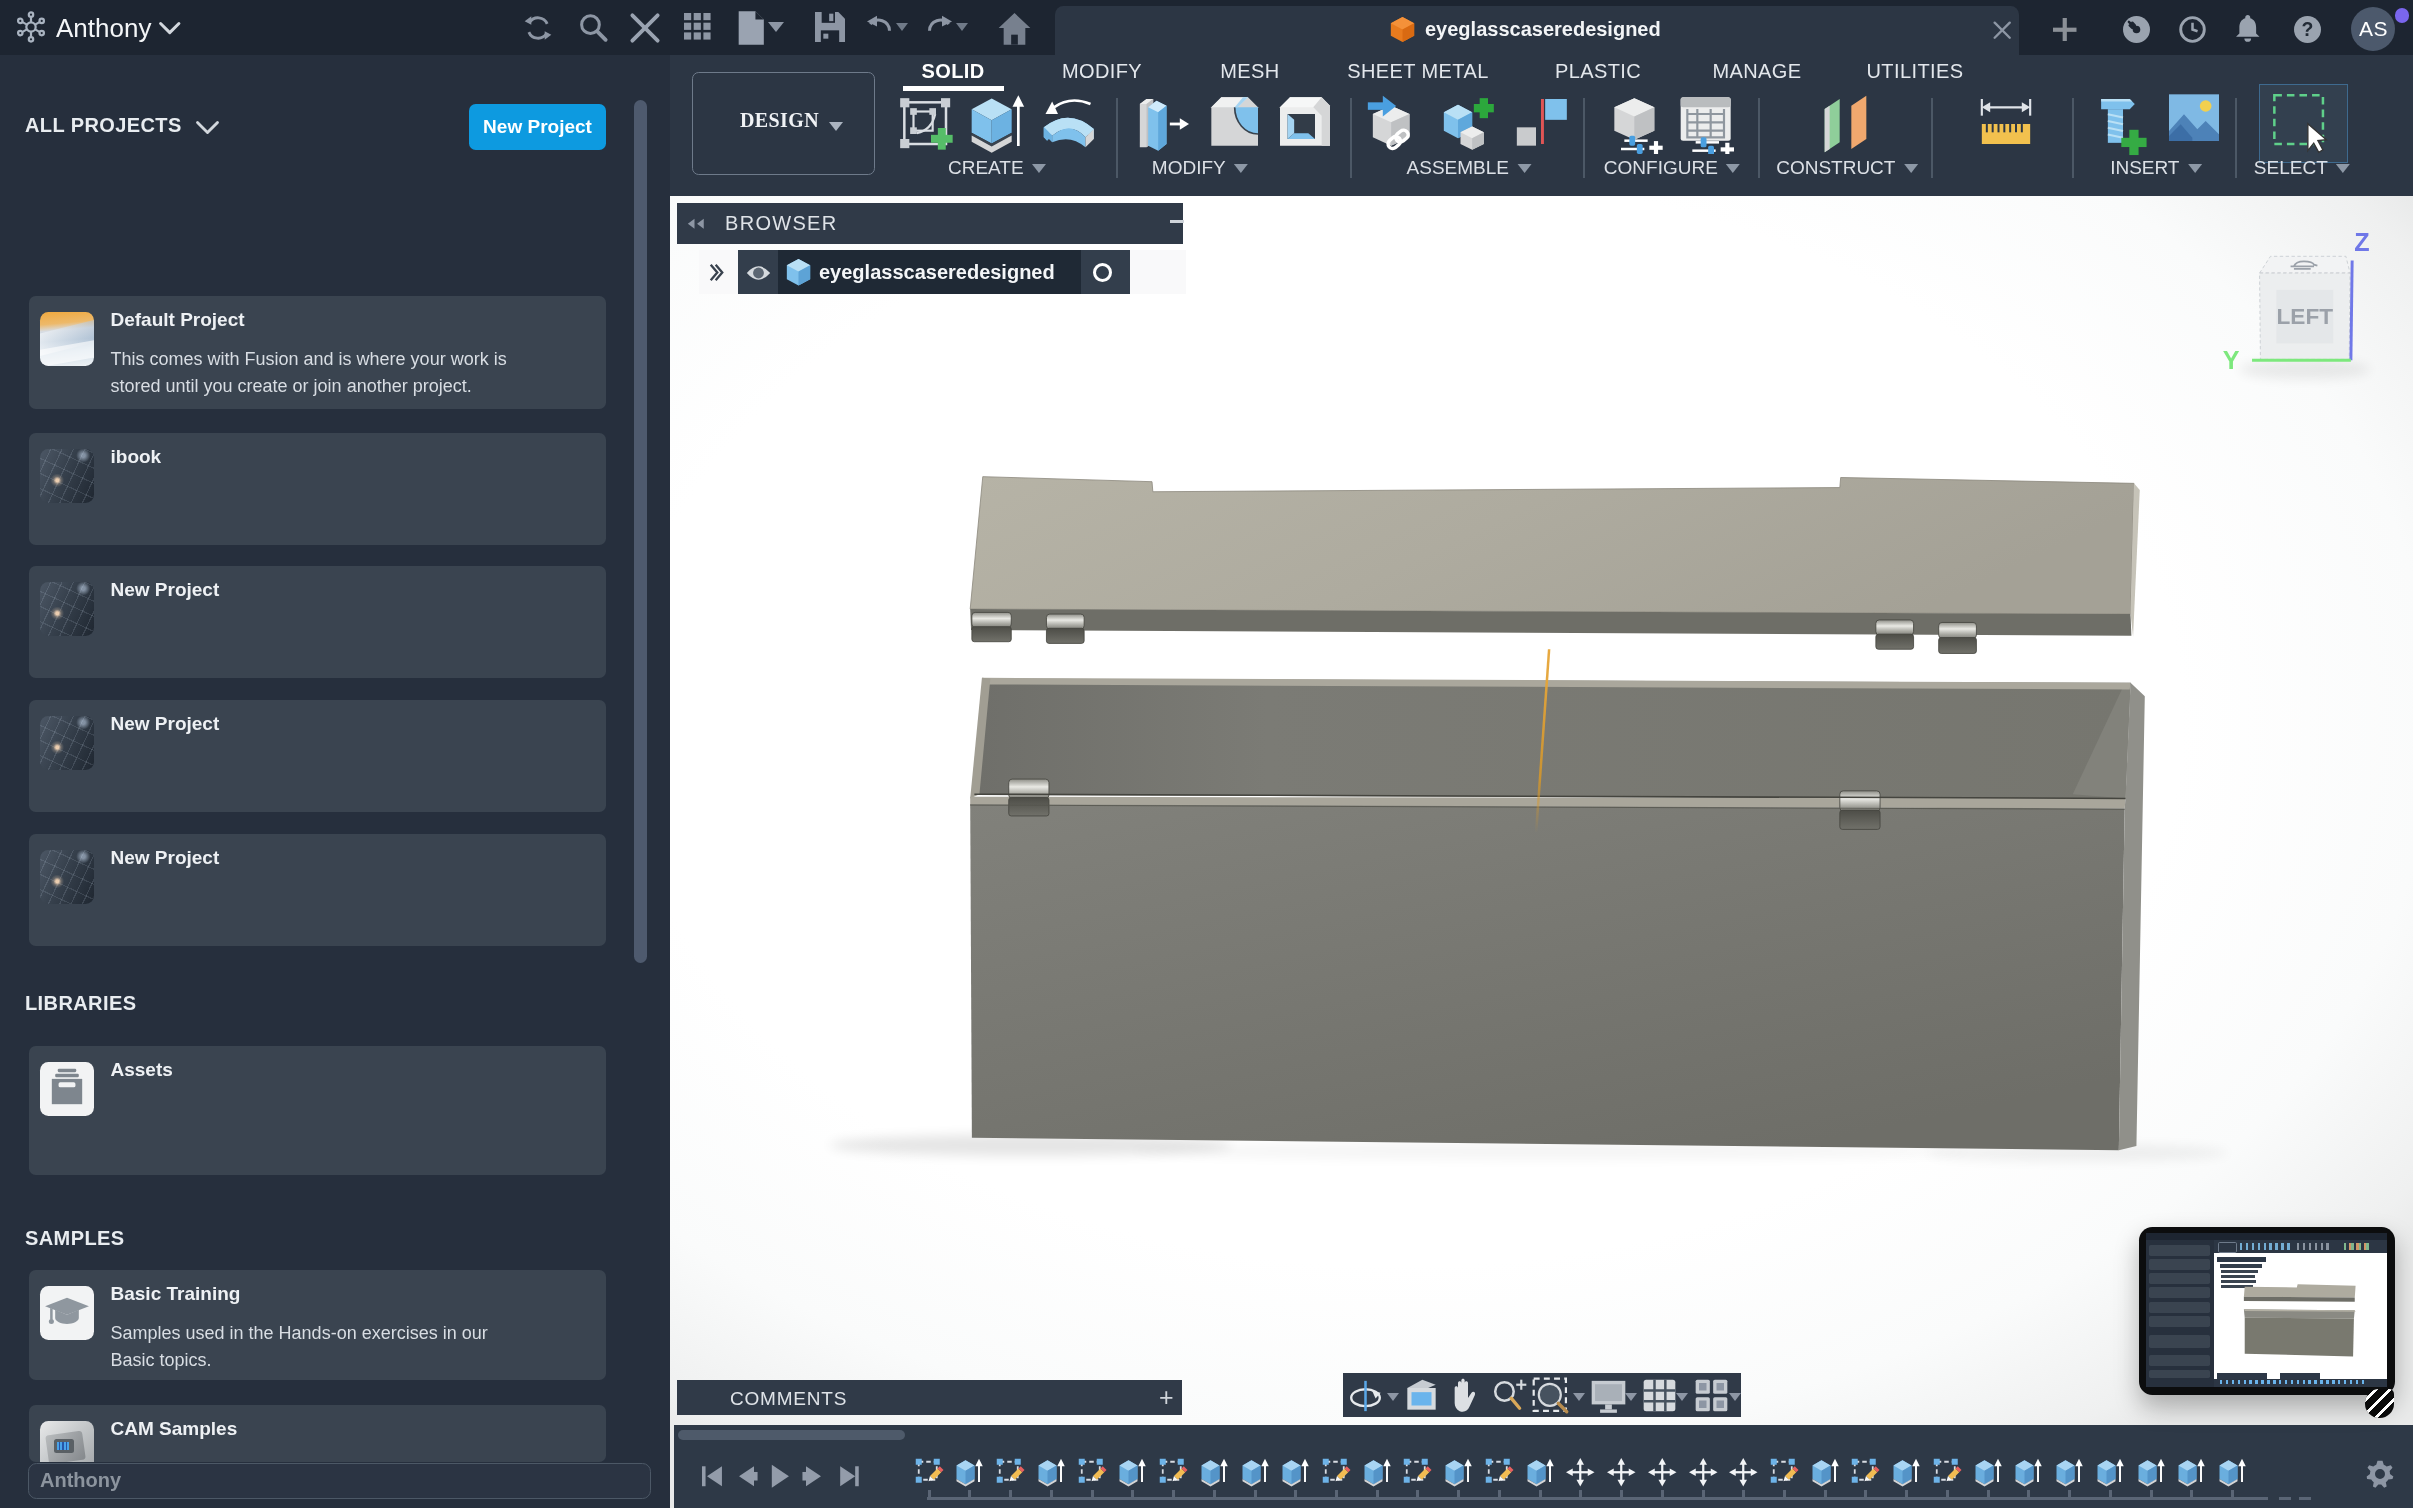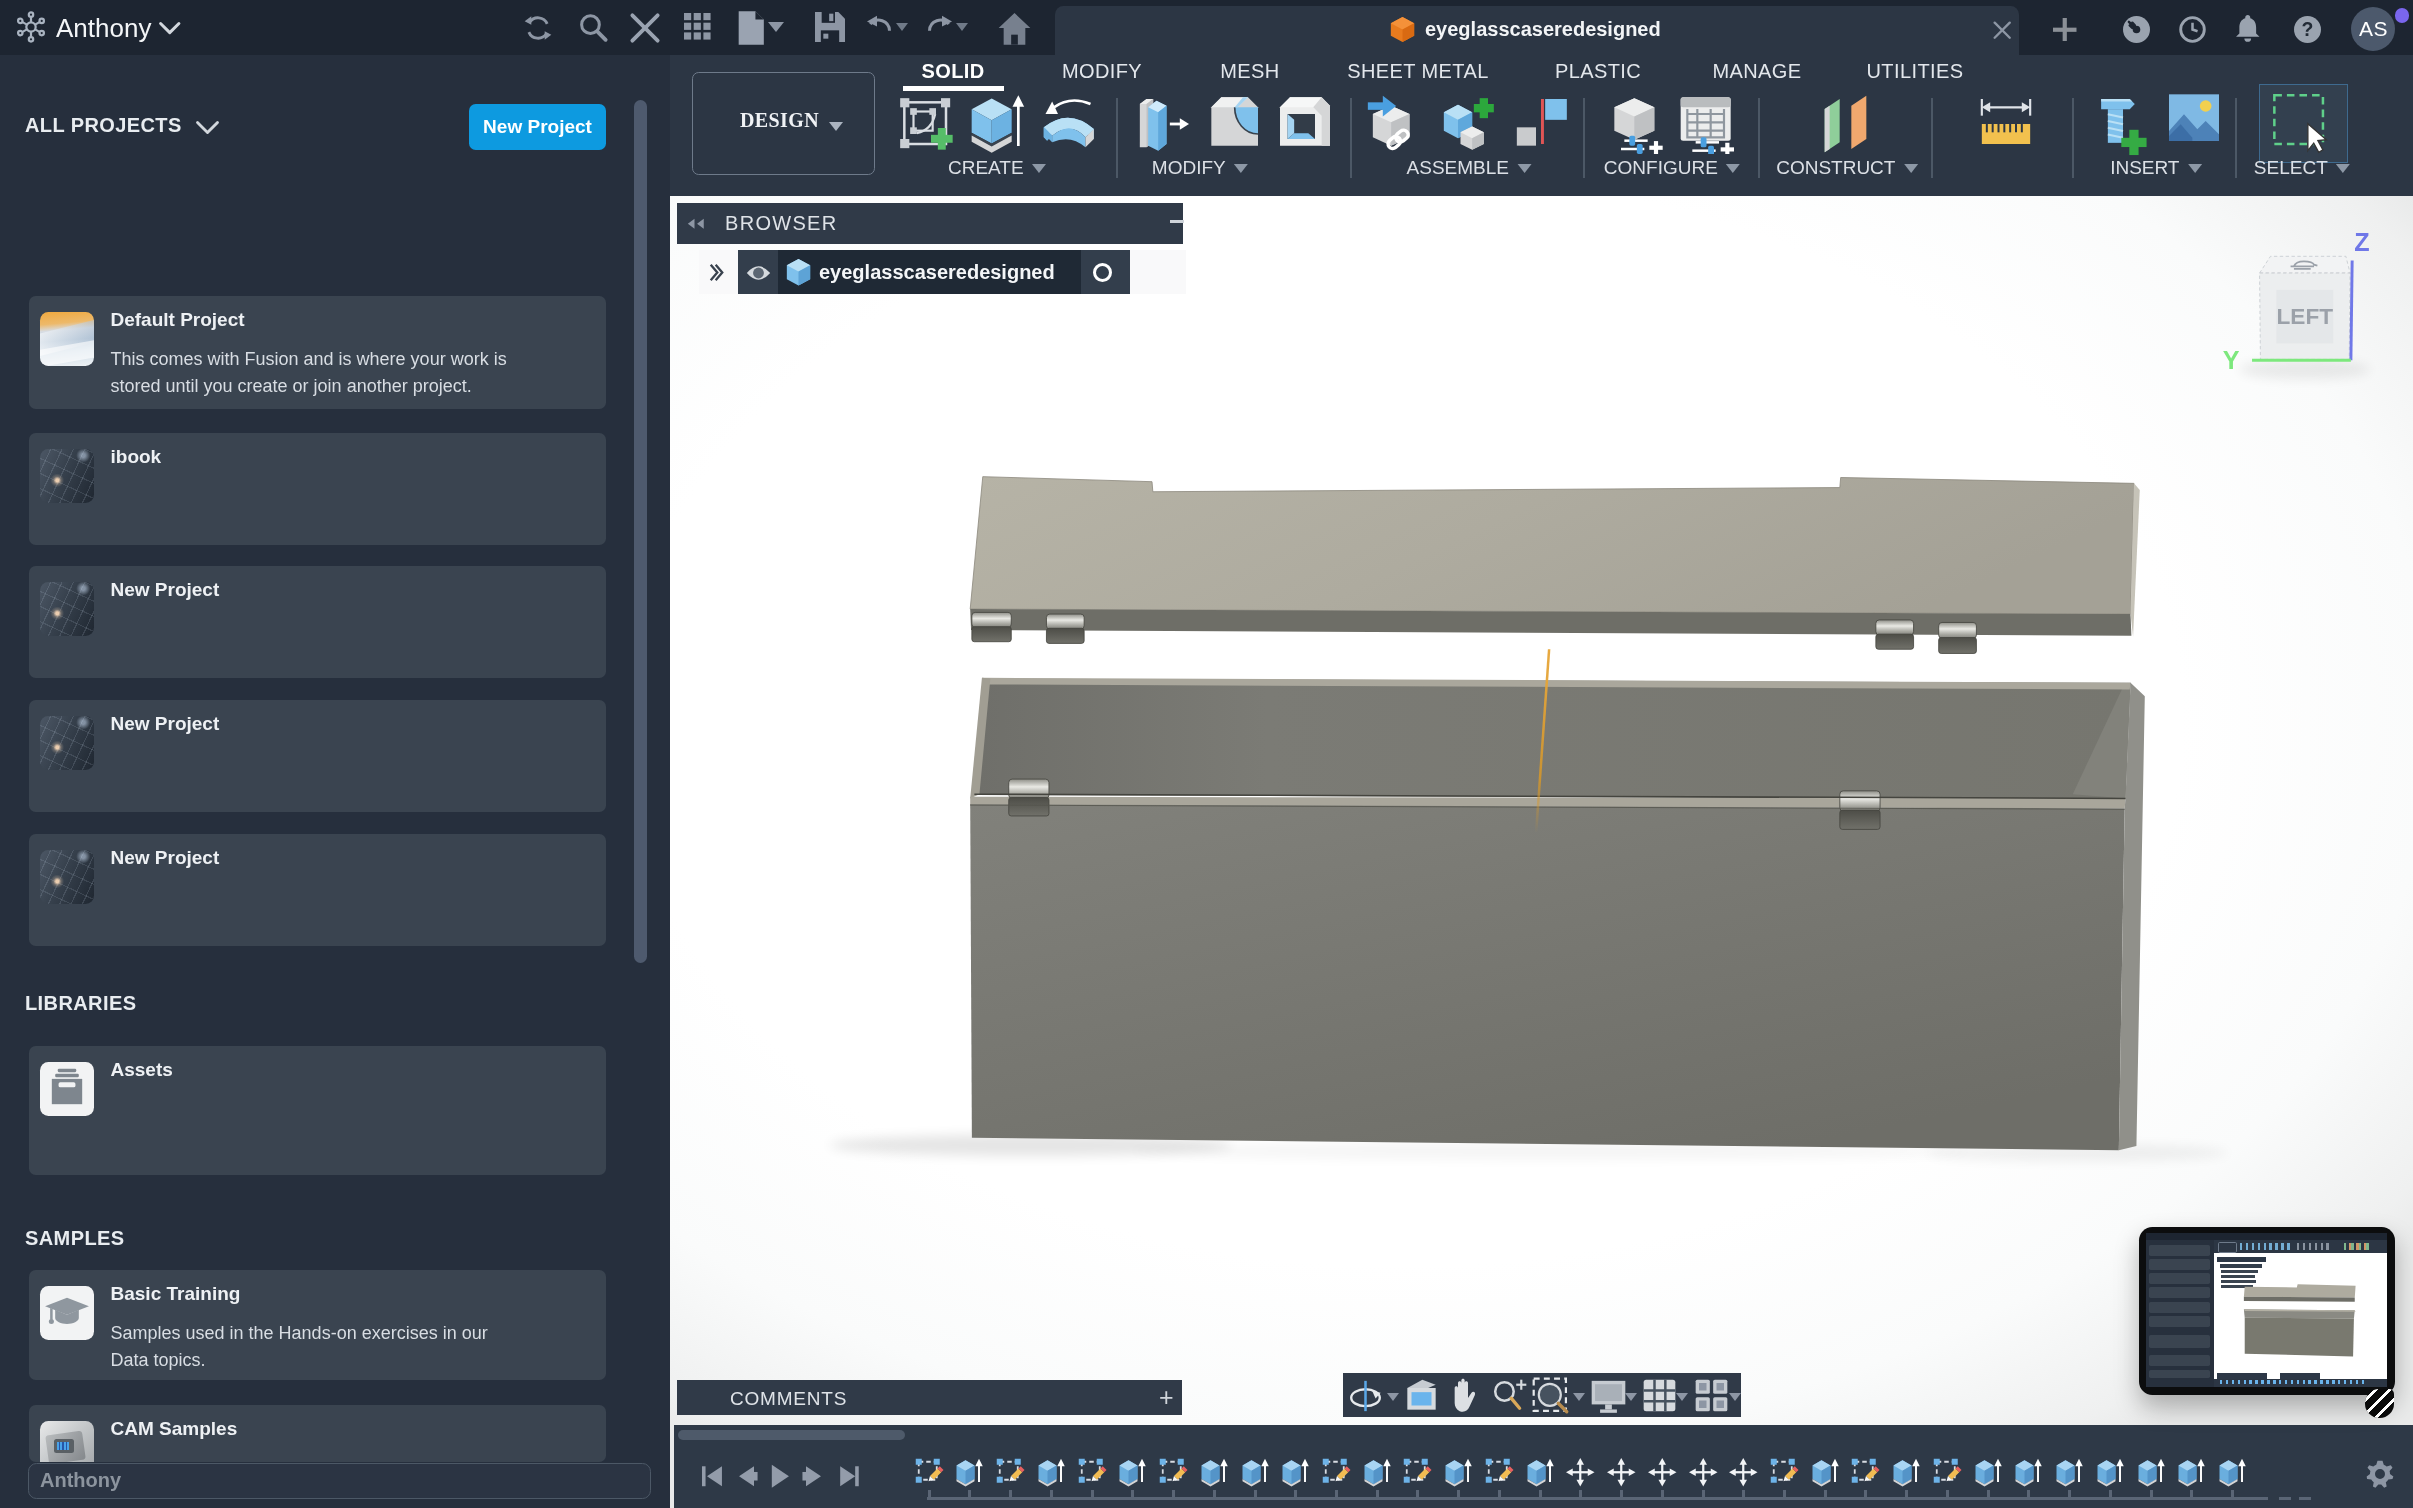--- a/index.html
+++ b/index.html
@@ -221,21 +221,21 @@
    <svg width="54" height="54" viewBox="0 0 64 64">
           <g fill="#8f979f">
             <polygon points="32,14 58,24 32,34 6,24"></polygon>
             <path d="M18 28 L18 38 C18 42 25 45 32 45 C39 45 46 42 46 38 L46 28 L32 34 Z"></path>
             <path d="M12 26 L12 40 L15 40 L15 27 Z"></path>
             <circle cx="13.5" cy="42" r="3"></circle>
           </g>
         </svg>
   </div>
   <div class="ctitle">Basic Training</div>
-  <div class="cdesc">Samples used in the Hands-on exercises in our Data topics.</div>
+  <div class="cdesc">Samples used in the Hands-on exercises in our Basic topics.</div>
  </div>
 
  <div class="card" style="top:1350px;height:57px;overflow:hidden;">
   <div class="cicon" style="background:linear-gradient(135deg,#e8e9ea 0%,#c9ccce 40%,#9fa3a6 100%);overflow:hidden;">
     <div style="position:absolute;left:6.7px;top:11.7px;width:37px;height:28.5px;background:linear-gradient(135deg,#b9bcbe,#84888c);transform:rotate(-8deg);border-radius:3.4px;"></div>
     <div style="position:absolute;left:13.4px;top:18.4px;width:20px;height:13.4px;background:#5a6065;border-radius:2.5px;"></div>
     <div style="position:absolute;left:17px;top:21px;width:11.7px;height:7.5px;background:repeating-linear-gradient(90deg,#4aa3e8 0 1.7px,#2656a8 1.7px 3.4px);"></div>
   </div>
   <div class="ctitle">CAM Samples</div>
  </div>

